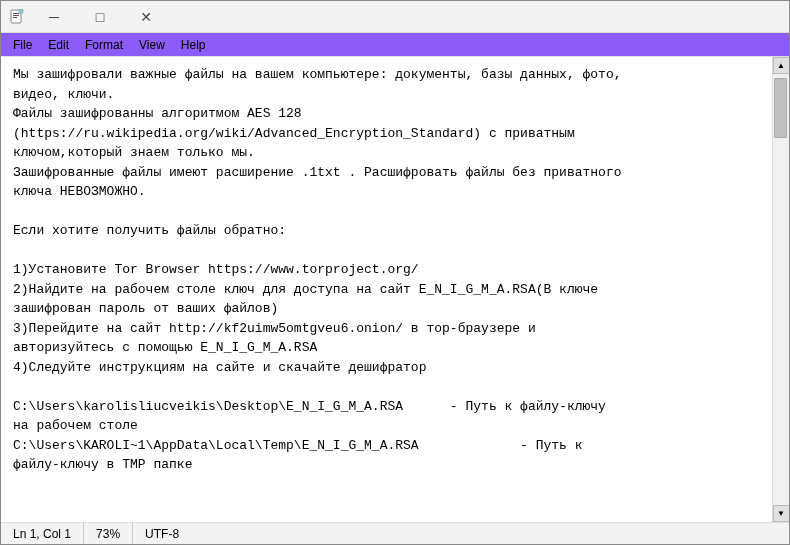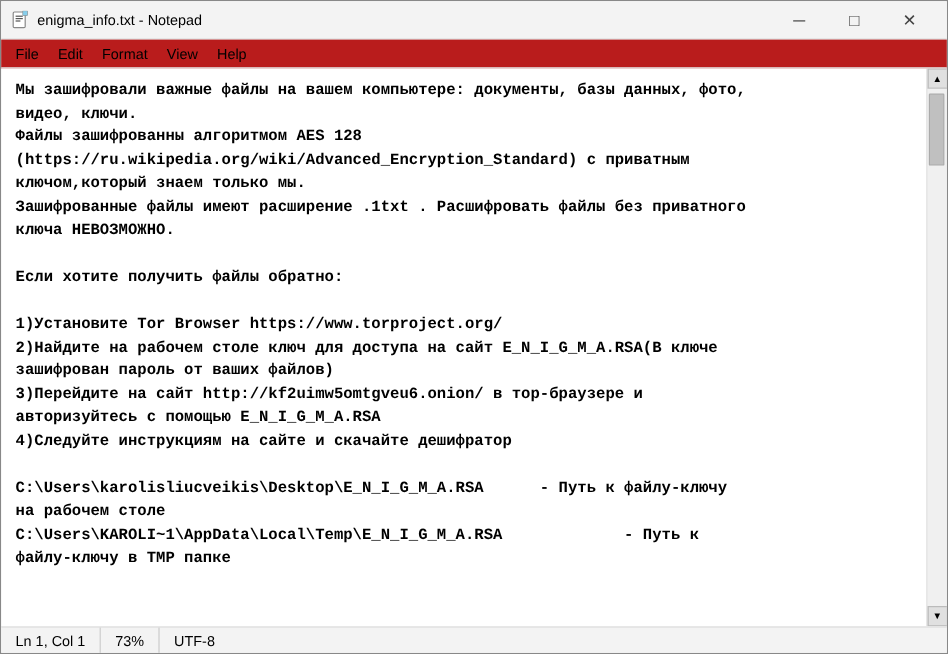--- a/index.html
+++ b/index.html
@@ -55,21 +55,21 @@
       border: none;
       background: transparent;
       cursor: pointer;
       display: flex;
       align-items: center;
       justify-content: center;
       font-size: 14px;
       color: #444;
     }
     .menu-bar {
-      background: #b91c1c;
+      background: #8b5cf6;
       height: 24px;
       display: flex;
       align-items: center;
       padding: 0 4px;
       border-bottom: 1px solid #e0e0e0;
       flex-shrink: 0;
     }
     .menu-item {
       padding: 2px 8px;
       font-size: 12px;
@@ -89,21 +89,20 @@
       padding: 8px 12px;
       font-family: 'Courier New', monospace;
       font-size: 13px;
       line-height: 1.5;
       overflow-y: auto;
       overflow-x: auto;
       white-space: pre-wrap;
       word-wrap: break-word;
       color: #000;
       background: #fff;
-      font-weight: bold;
     }
     .scrollbar-v {
       width: 17px;
       background: #f0f0f0;
       border-left: 1px solid #ddd;
       display: flex;
       flex-direction: column;
       align-items: center;
     }
     .scroll-btn {
@@ -167,21 +166,20 @@
   <div class="title-bar">
     <div class="title-bar-icon">
       <svg viewBox="0 0 16 16" fill="none">
         <rect x="2" y="1" width="10" height="13" rx="1" fill="#fff" stroke="#888" stroke-width="1"></rect>
         <rect x="4" y="4" width="6" height="1" fill="#555"></rect>
         <rect x="4" y="6" width="6" height="1" fill="#555"></rect>
         <rect x="4" y="8" width="4" height="1" fill="#555"></rect>
         <rect x="10" y="0" width="4" height="4" fill="#87ceeb" stroke="#888" stroke-width="0.5"></rect>
       </svg>
     </div>
-    <span class="title-bar-title">enigma_info.txt - Notepad</span>
     <div class="title-bar-controls">
       <button class="title-bar-btn">─</button>
       <button class="title-bar-btn">□</button>
       <button class="title-bar-btn close">✕</button>
     </div>
   </div>
 
   <div class="menu-bar">
     <div class="menu-item">File</div>
     <div class="menu-item">Edit</div>

